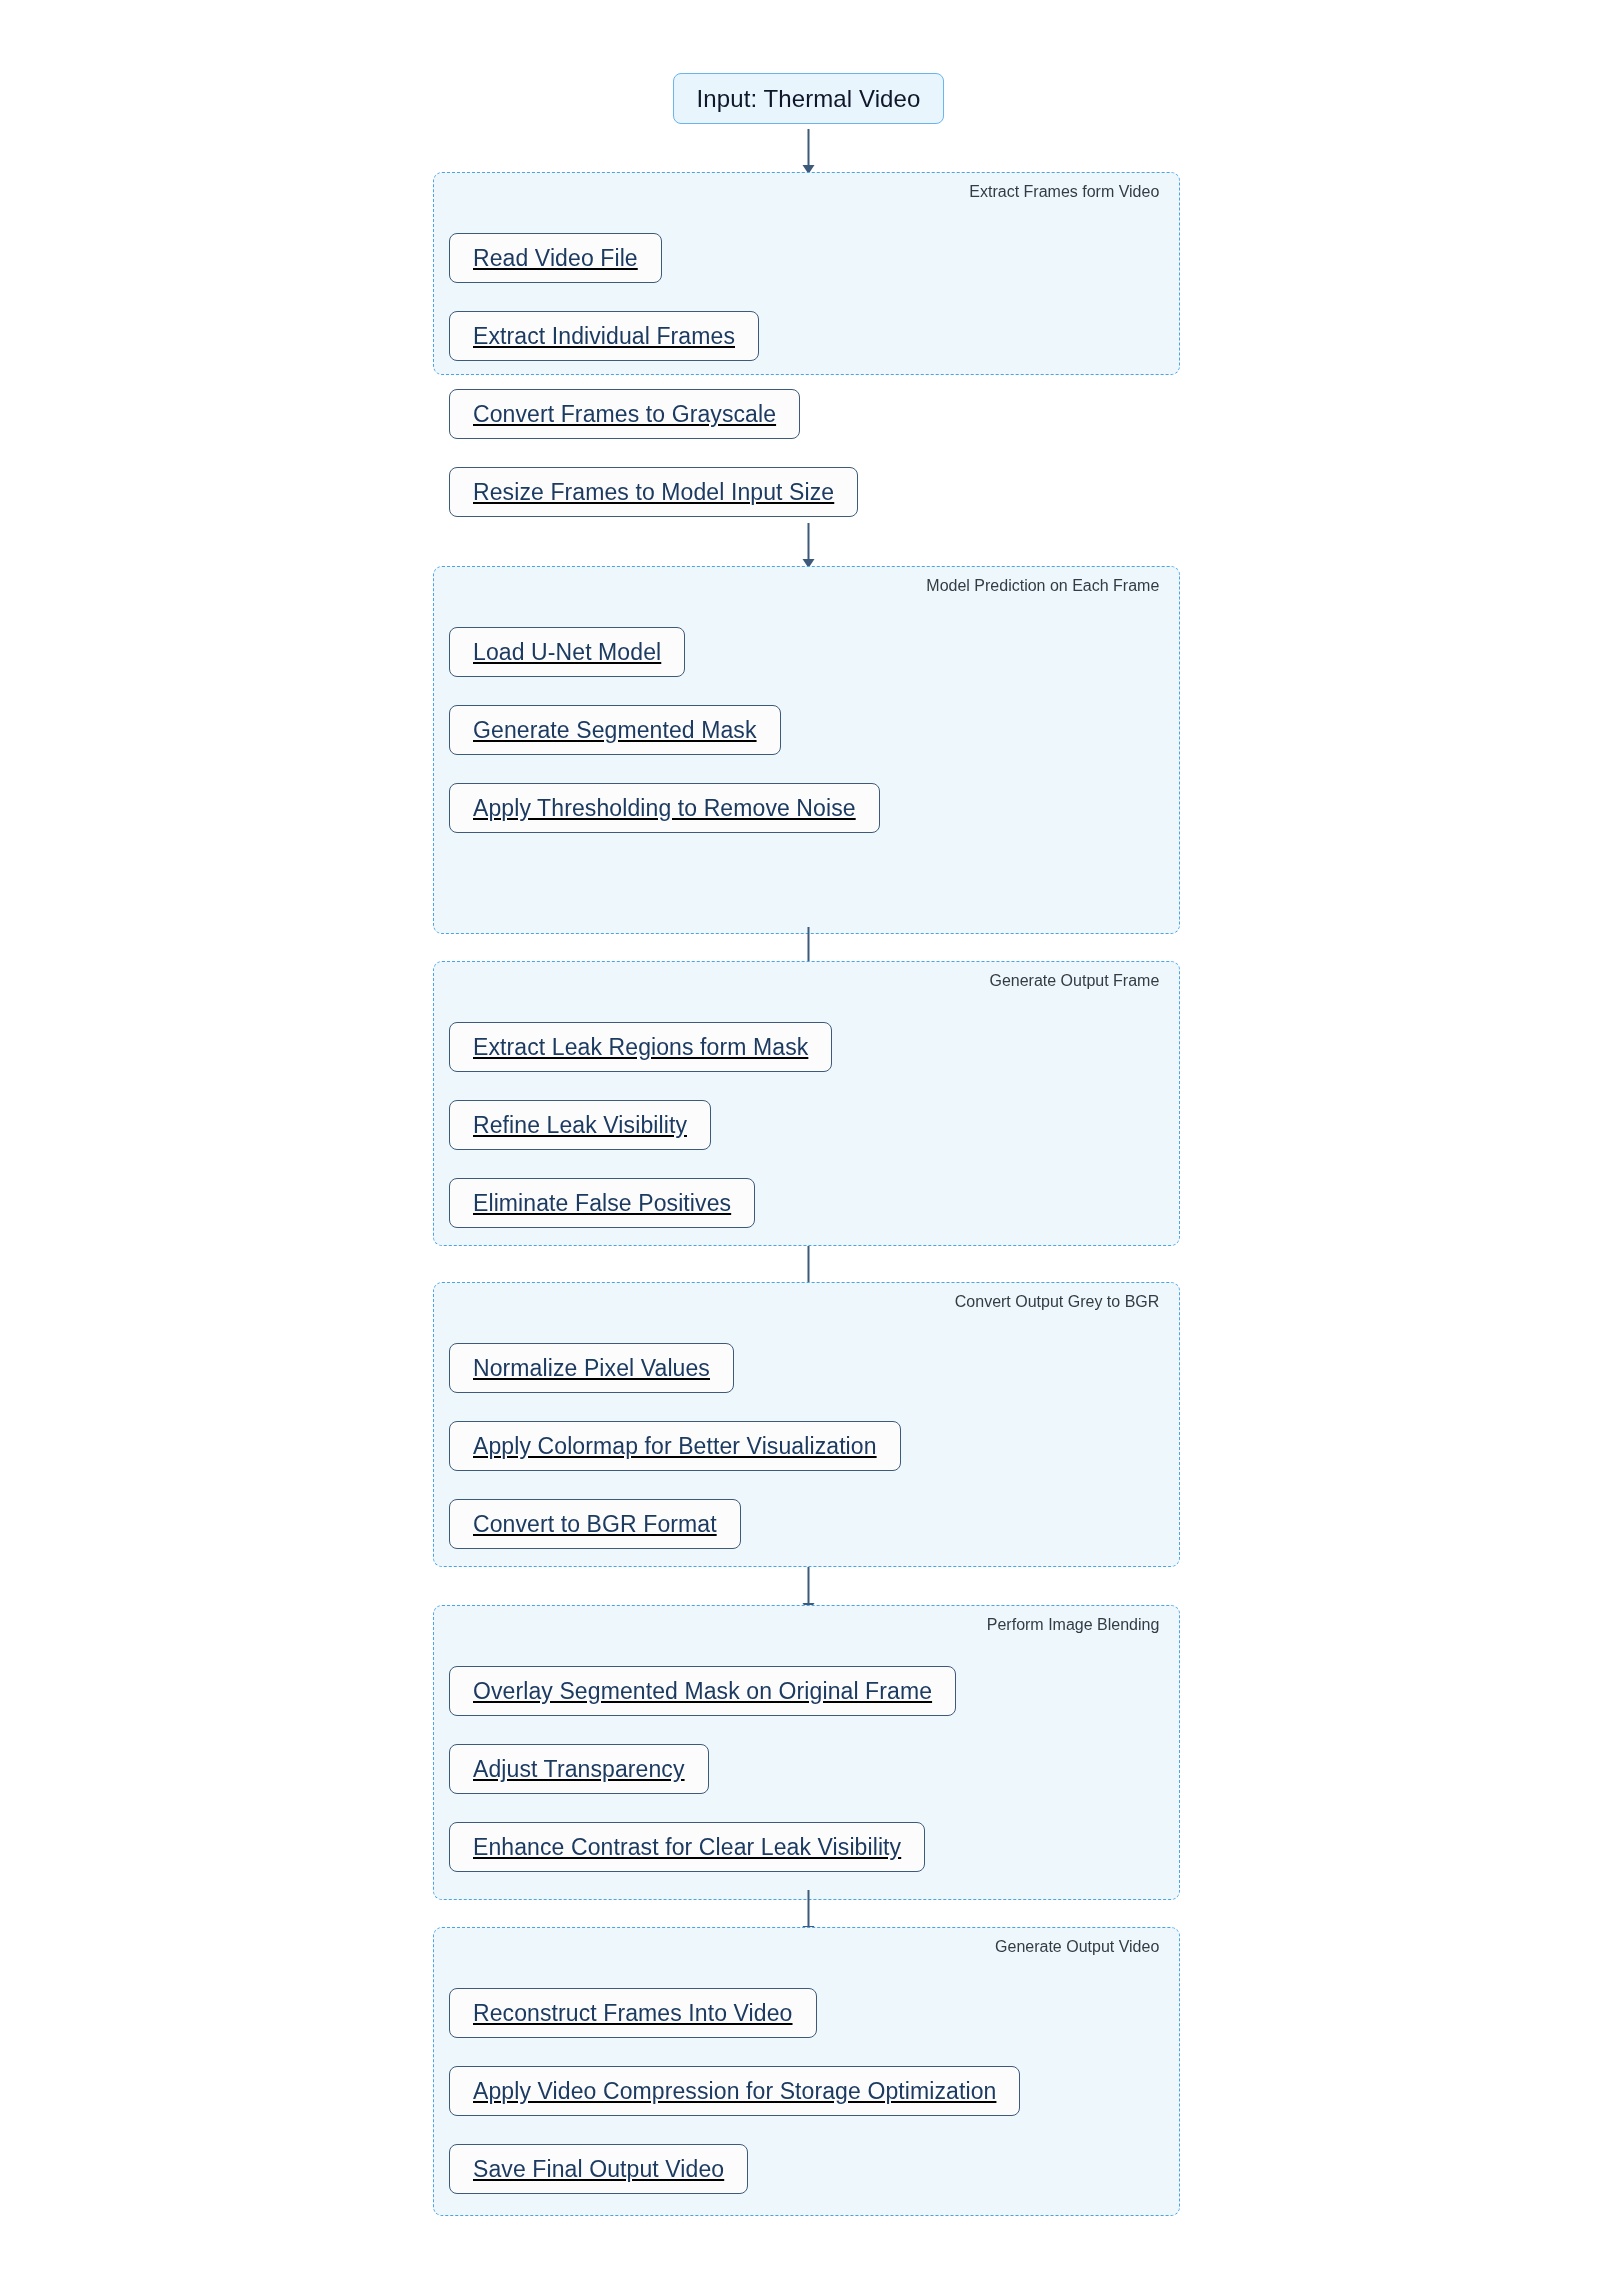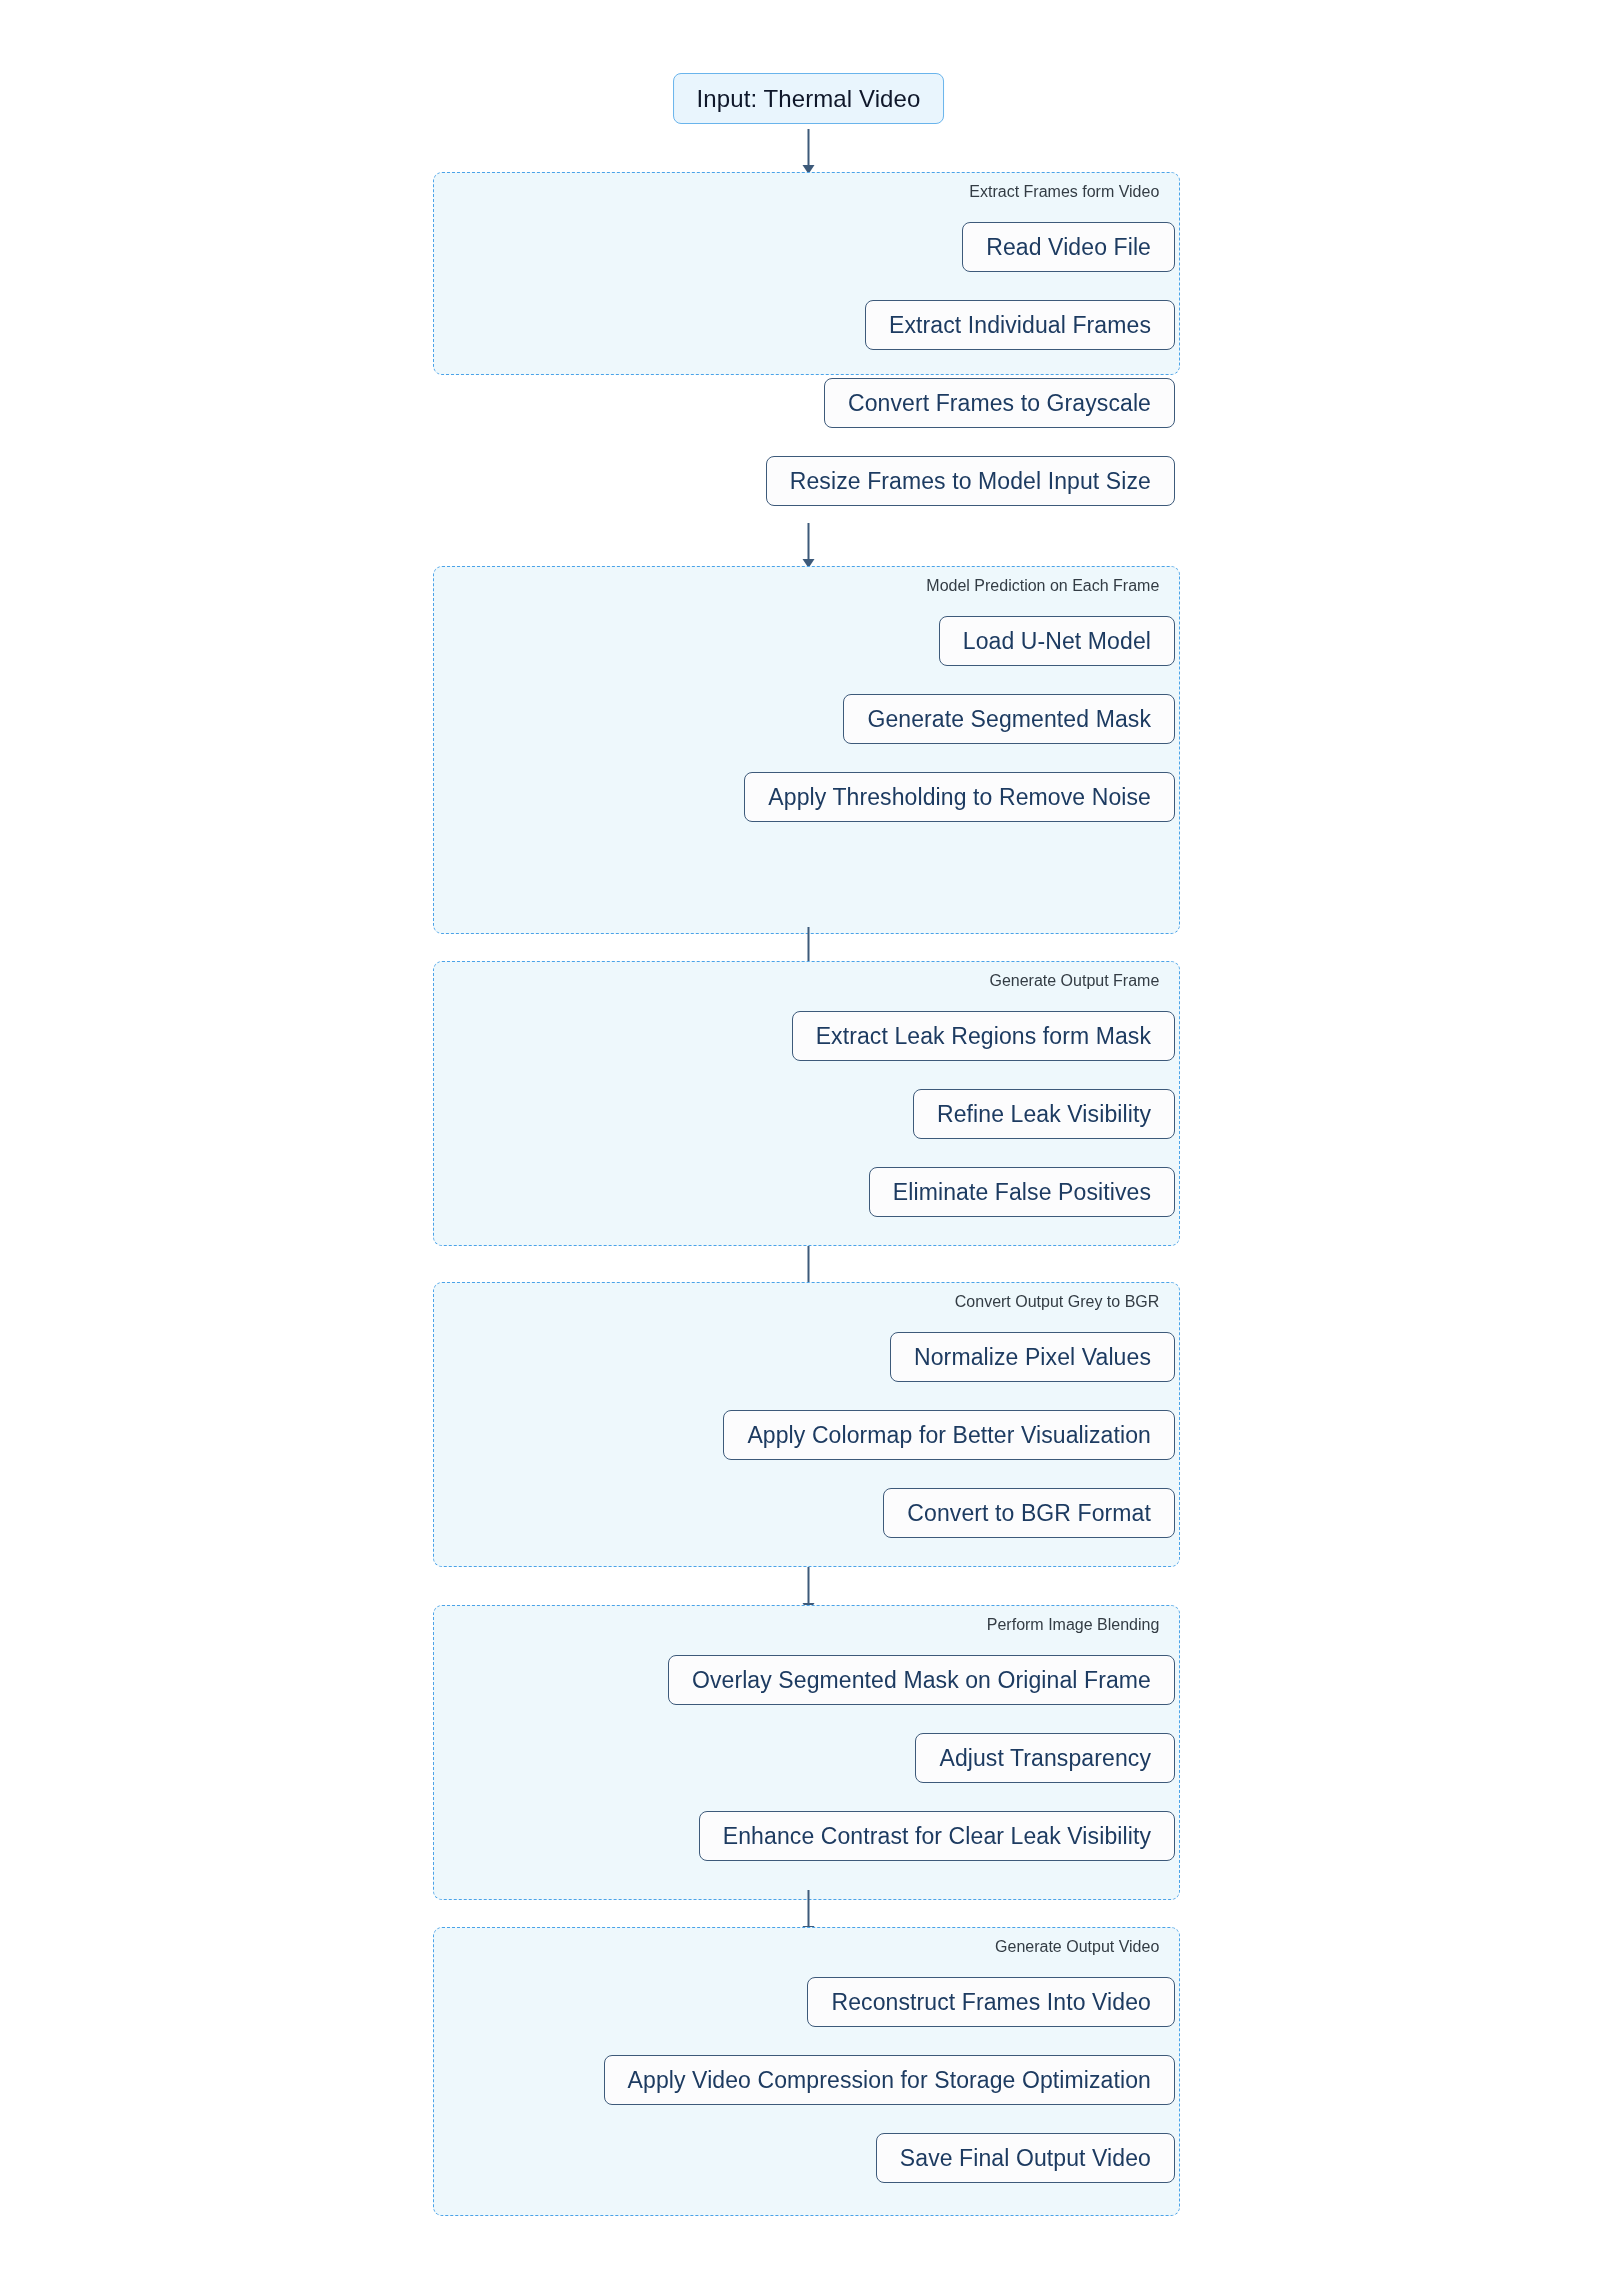--- a/index.html
+++ b/index.html
@@ -68,38 +68,39 @@
   }
 
   
   .subgraph {
     position: absolute;
     left: 433px;
     width: 747px;
     background: #eef8fc;
     border: 1.8px dashed #4ba3e8;
     border-radius: 9px;
-    padding: 4px;
+    padding: 15px;
   }
   .subgraph-title {
     position: absolute;
     right: 19.7px;
     top: 10.7px;
     font-size: 16px;
     color: #333c44;
     white-space: nowrap;
     line-height: 1;
   }
   .subgraph-body {
     display: flex;
     flex-direction: column;
-    align-items: flex-end;
+    align-items: flex-start;
     padding-top: 45px;
     padding-bottom: 30px;
     gap: 28px;
+    text-decoration: underline;
   }
 
   
   .node {
     display: flex;
     align-items: center;
     justify-content: center;
     min-height: 50px;
     padding: 11.6px 23px;
     background: #fcfcfd;

